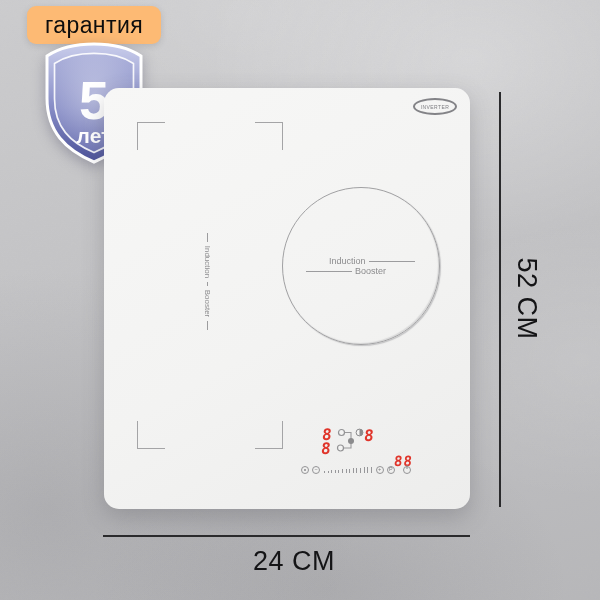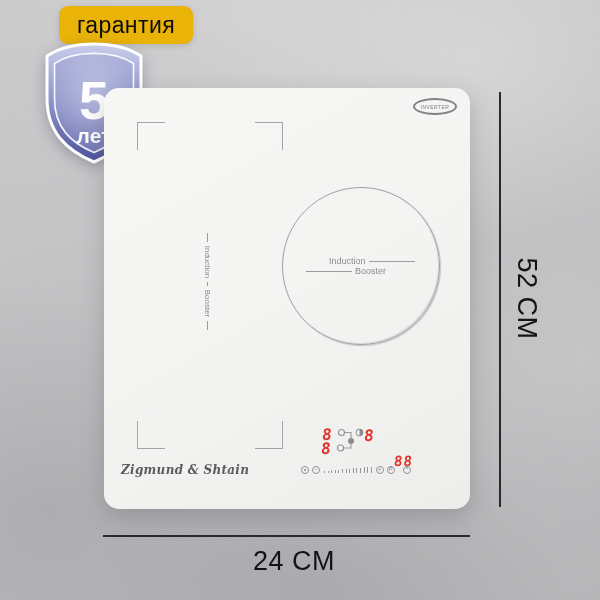--- a/index.html
+++ b/index.html
@@ -13,22 +13,22 @@
       radial-gradient(420px 300px at 78% 10%, rgba(255,255,255,.30), transparent 62%),
       radial-gradient(380px 280px at 40% 2%,  rgba(255,255,255,.16), transparent 60%),
       radial-gradient(520px 400px at 8% 85%,  rgba(85,85,92,.16), transparent 60%),
       radial-gradient(340px 240px at 55% 98%, rgba(80,80,86,.14), transparent 70%),
       radial-gradient(260px 200px at 97% 60%, rgba(255,255,255,.12), transparent 70%),
       linear-gradient(165deg, rgba(255,255,255,.10), rgba(40,40,46,.10));}
   .noise{position:absolute;inset:0;opacity:.45;}
 
   
   .label-card{position:absolute;left:27px;top:6px;width:134px;height:38px;
-    background:#eab308;border-radius:9px;display:flex;align-items:center;justify-content:center;
-    box-shadow:0 2px 6px rgba(70,70,80,.18);margin-left:32px;}
+    background:#fdba74;border-radius:9px;display:flex;align-items:center;justify-content:center;
+    box-shadow:0 2px 6px rgba(70,70,80,.18);}
   .label-card span{font-size:23px;color:#0d0d0d;letter-spacing:.4px;}
 
   .shield-wrap{position:absolute;left:34px;top:40px;width:120px;height:126px;
     filter:drop-shadow(0 4px 7px rgba(60,60,90,.35));}
   .shield-wrap text{font-family:"Liberation Sans",sans-serif;font-weight:bold;fill:#ffffff;}
 
   
   .cooktop{position:absolute;left:104px;top:88px;width:366px;height:421px;
     background:linear-gradient(150deg,#f7f7f6 0%,#f3f3f2 55%,#ededec 100%);
     border-radius:15px;box-shadow:0 8px 22px rgba(85,85,92,.30);}
@@ -167,21 +167,20 @@
         <span>Induction</span>
         <span class="ln"></span>
       </div>
       <div class="row row2">
         <span class="ln"></span>
         <span>Booster</span>
       </div>
     </div>
   </div>
 
-  <div class="brand">Zigmund &amp; Shtain</div>
 
   <div class="seg d1">8</div>
   <div class="seg d2">8</div>
   <div class="seg d3">8</div>
   <div class="seg timer">88</div>
 
   <svg class="selector" width="30" height="26" viewBox="0 0 30 26">
     <path d="M9.5 4.5 H16 V20 H8.5" fill="none" stroke="#9a9a9c" stroke-width="1.1"></path>
     <circle cx="6.5" cy="4.5" r="3" fill="#f4f4f3" stroke="#939395" stroke-width="1.2"></circle>
     <circle cx="5.5" cy="20" r="3" fill="#f4f4f3" stroke="#939395" stroke-width="1.2"></circle>

